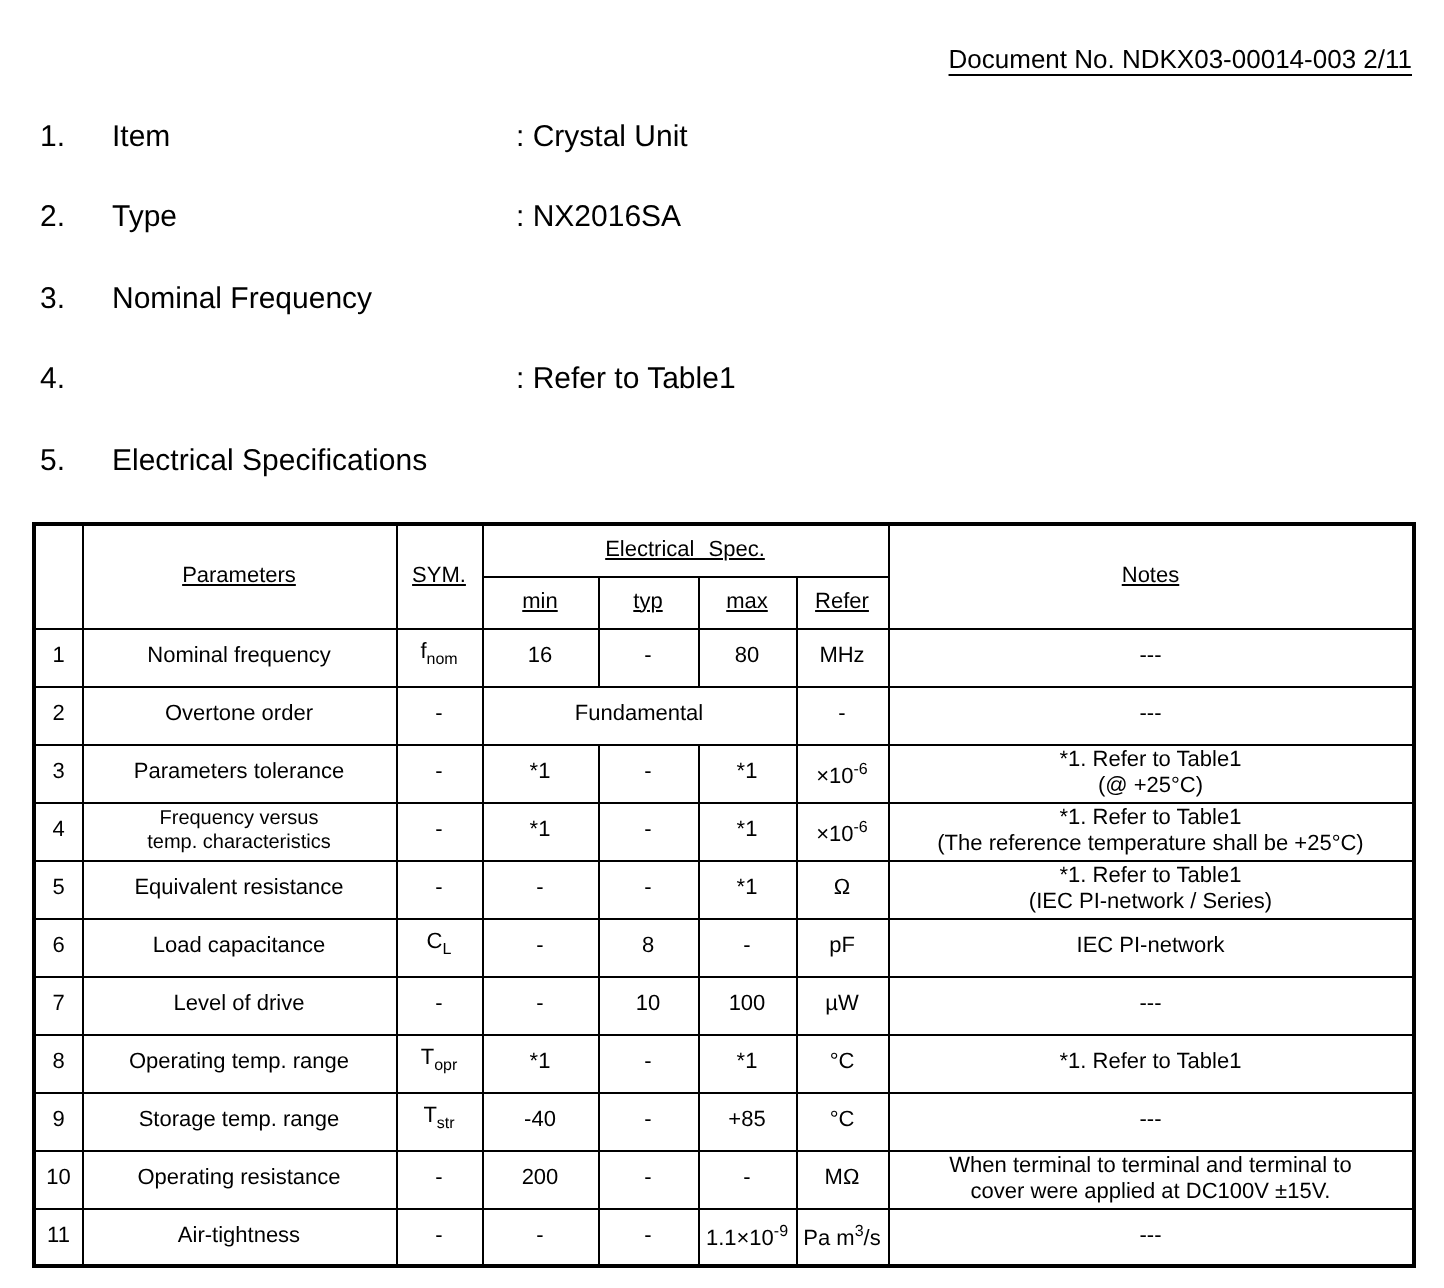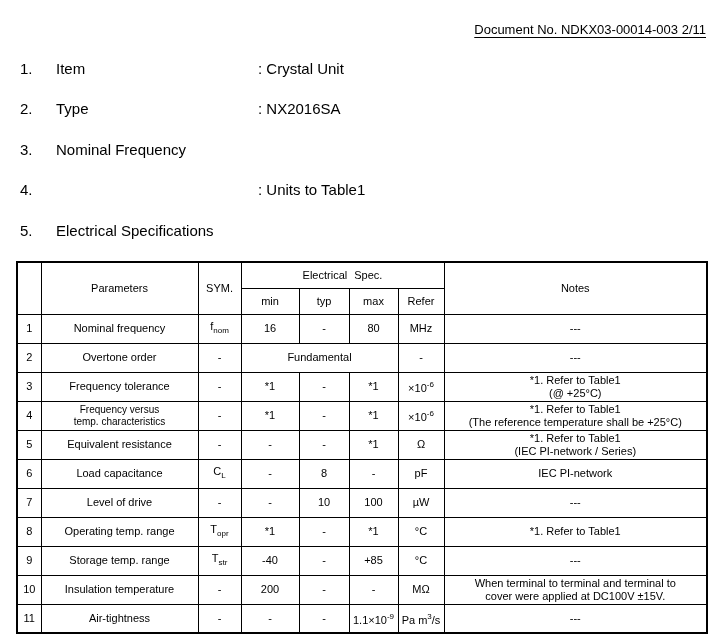--- a/index.html
+++ b/index.html
@@ -49,21 +49,21 @@
     border: 1px solid #000;
     padding: 0;
     text-align: center;
     vertical-align: middle;
     font-weight: normal;
     font-size: 11px;
     line-height: 13px;
   }
   thead tr { height: 26px; }
   tbody tr { height: 29px; }
-  thead th { font-size: 12px; }
+  thead th { font-size: 12px; text-decoration: underline; }
   .h-espec { word-spacing: 4px; }
   td.cell-param {
     text-align: left;
     padding-left: 13px;
     font-size: 11px;
   }
   td.cell-param.two-line { font-size: 10px; line-height: 12px; }
   td.cell-notes { font-size: 9px; line-height: 11px; }
   sub { font-size: 8px; }
   sup { font-size: 8px; }
@@ -84,21 +84,21 @@
     <span class="num">2.</span>
     <span class="label">Type</span>
     <span class="value">: NX2016SA</span>
   </div>
   <div id="li2" class="list-item">
     <span class="num">3.</span>
     <span class="label">Nominal Frequency</span>
   </div>
   <div id="li3" class="list-item">
     <span class="num">4.</span>
-    <span class="value">: Units to Table1</span>
+    <span class="value">: Refer to Table1</span>
   </div>
   <div id="li4" class="list-item">
     <span class="num">5.</span>
     <span class="label">Electrical Specifications</span>
     <span class="value"></span>
   </div>
 
   <table class="spec">
     <colgroup>
       <col style="width:24px">
@@ -139,21 +139,21 @@
       <tr>
         <td>2</td>
         <td class="cell-param">Overtone order</td>
         <td>-</td>
         <td colspan="3">Fundamental</td>
         <td>-</td>
         <td class="cell-notes">---</td>
       </tr>
       <tr>
         <td>3</td>
-        <td class="cell-param">Frequency tolerance</td>
+        <td class="cell-param">Parameters tolerance</td>
         <td>-</td>
         <td>*1</td>
         <td>-</td>
         <td>*1</td>
         <td>×10<sup>-6</sup></td>
         <td class="cell-notes">*1. Refer to Table1<br>(@ +25°C)</td>
       </tr>
       <tr>
         <td>4</td>
         <td class="cell-param two-line">Frequency versus<br>temp. characteristics</td>
@@ -209,21 +209,21 @@
         <td class="cell-param">Storage temp. range</td>
         <td>T<sub>str</sub></td>
         <td>-40</td>
         <td>-</td>
         <td>+85</td>
         <td>°C</td>
         <td class="cell-notes">---</td>
       </tr>
       <tr>
         <td>10</td>
-        <td class="cell-param">Insulation temperature</td>
+        <td class="cell-param">Operating resistance</td>
         <td>-</td>
         <td>200</td>
         <td>-</td>
         <td>-</td>
         <td>MΩ</td>
         <td class="cell-notes">When terminal to terminal and terminal to<br>cover were applied at DC100V ±15V.</td>
       </tr>
       <tr>
         <td>11</td>
         <td class="cell-param">Air-tightness</td>

